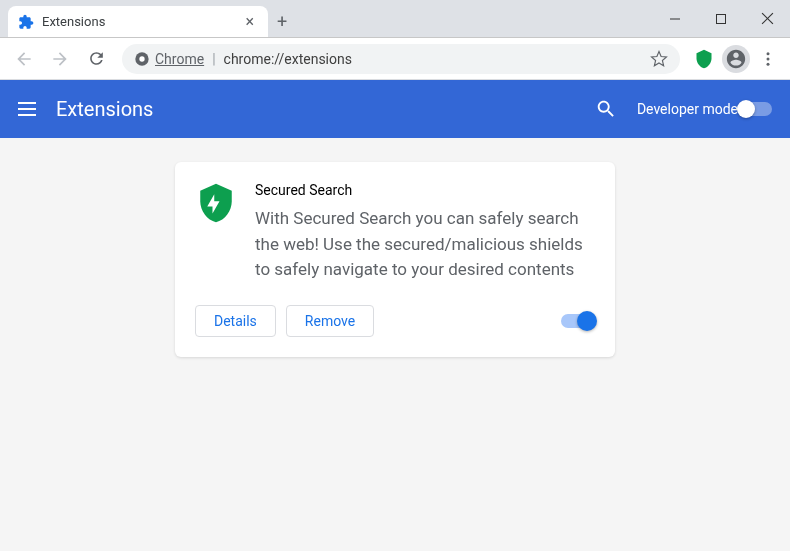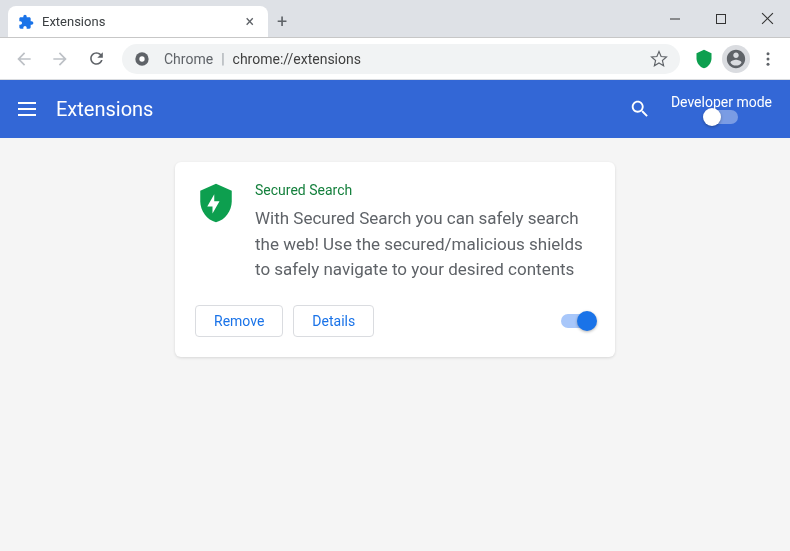--- a/index.html
+++ b/index.html
@@ -17,47 +17,47 @@
     .tab-close { font-size: 16px; color: #5f6368; cursor: pointer; padding: 2px 4px; }
     .newtab { width: 28px; display: flex; align-items: center; justify-content: center; margin-top: 6px; color: #5f6368; font-size: 18px; }
     .win-controls { margin-left: auto; display: flex; }
     .win-btn { width: 46px; display: flex; align-items: center; justify-content: center; color: #333; }
     
     
     .addrbar { height: 42px; background: #fff; display: flex; align-items: center; padding: 0 8px; gap: 4px; border-bottom: 1px solid #dadce0; }
     .nav-btn { width: 32px; height: 32px; display: flex; align-items: center; justify-content: center; border-radius: 50%; color: #5f6368; }
     .nav-btn.disabled { color: #bdc1c6; }
     .omnibox { flex: 1; height: 30px; background: #f1f3f4; border-radius: 15px; display: flex; align-items: center; padding: 0 12px; gap: 8px; font-size: 14px; color: #5f6368; margin: 0 6px; }
-    .omni-chrome { display: flex; align-items: center; gap: 14px; }
+    .omni-chrome { display: flex; align-items: center; gap: 5px; text-decoration: underline; }
     .omni-divider { color: #9aa0a6; }
     .omni-url { color: #404040; }
     .omni-star { margin-left: auto; color: #5f6368; }
     .ext-ico { width: 28px; height: 28px; display: flex; align-items: center; justify-content: center; }
     .shield-small { color: #0d9f4f; }
     .profile { width: 28px; height: 28px; border-radius: 50%; background: #dadce0; display: flex; align-items: center; justify-content: center; color: #5f6368; }
     .menu-dots { width: 28px; display: flex; align-items: center; justify-content: center; color: #5f6368; }
     
     
     .ext-header { height: 58px; background: #3367d6; display: flex; align-items: center; padding: 0 18px; color: #fff; gap: 20px; position: relative; z-index: 1; }
     .hamburger { display: flex; flex-direction: column; gap: 4px; cursor: pointer; }
     .hamburger div { width: 18px; height: 2px; background: #fff; }
     .ext-title { font-size: 20px; font-weight: 400; }
     .ext-right { margin-left: auto; display: flex; align-items: center; gap: 20px; }
     .search-ico { color: #fff; }
-    .dev-mode { display: flex; align-items: center; gap: 0; font-size: 14px; flex-direction: column; }
+    .dev-mode { display: flex; align-items: center; gap: 0; font-size: 14px; }
     .dev-toggle { width: 34px; height: 14px; background: rgba(255,255,255,0.35); border-radius: 7px; position: relative; cursor: pointer; }
     .dev-toggle::after { content: ''; position: absolute; width: 18px; height: 18px; background: #fff; border-radius: 50%; top: -2px; left: -1px; box-shadow: 0 1px 3px rgba(0,0,0,0.3); }
     
     
     .content { background: #f5f5f5; height: calc(551px - 38px - 42px - 58px); padding: 24px; display: flex; justify-content: center; align-items: flex-start; position: relative; z-index: 1; }
     .card { width: 440px; background: #fff; border-radius: 6px; box-shadow: 0 1px 3px rgba(0,0,0,0.12); padding: 20px; position: relative; z-index: 2; }
     .card-body { display: flex; gap: 18px; }
     .card-icon { width: 42px; height: 42px; flex-shrink: 0; }
     .card-text { flex: 1; }
-    .card-title { font-size: 14px; color: #15803d; margin-bottom: 8px; }
+    .card-title { font-size: 14px; color: #000000; margin-bottom: 8px; }
     .card-desc { font-size: 17px; color: #5f6368; line-height: 1.5; }
     .card-actions { display: flex; align-items: center; gap: 10px; margin-top: 22px; }
     .card-btn { padding: 7px 18px; border: 1px solid #dadce0; border-radius: 4px; background: #fff; color: #1a73e8; font-size: 14px; cursor: pointer; }
     .card-toggle { margin-left: auto; width: 34px; height: 14px; background: #a8c7fa; border-radius: 7px; position: relative; cursor: pointer; }
     .card-toggle::after { content: ''; position: absolute; width: 20px; height: 20px; background: #1a73e8; border-radius: 50%; top: -3px; right: -2px; box-shadow: 0 1px 3px rgba(0,0,0,0.3); }
     
     svg { display: block; }
   </style>
 </head>
 <body>
@@ -178,18 +178,18 @@
           <path fill="#0d9f4f" d="M12 1L3 5v6c0 5.55 3.84 10.74 9 12 5.16-1.26 9-6.45 9-12V5l-9-4z"></path>
           <path fill="#fff" d="M11 7l-4 7h3v4l4-7h-3z"></path>
         </svg>
       </div>
       <div class="card-text">
         <div class="card-title">Secured Search</div>
         <div class="card-desc">With Secured Search you can safely search the web! Use the secured/malicious shields to safely navigate to your desired contents</div>
       </div>
     </div>
     <div class="card-actions">
+      <button class="card-btn">Details</button>
       <button class="card-btn">Remove</button>
-      <button class="card-btn">Details</button>
       <div class="card-toggle"></div>
     </div>
   </div>
 </div>
 
 </body></html>

